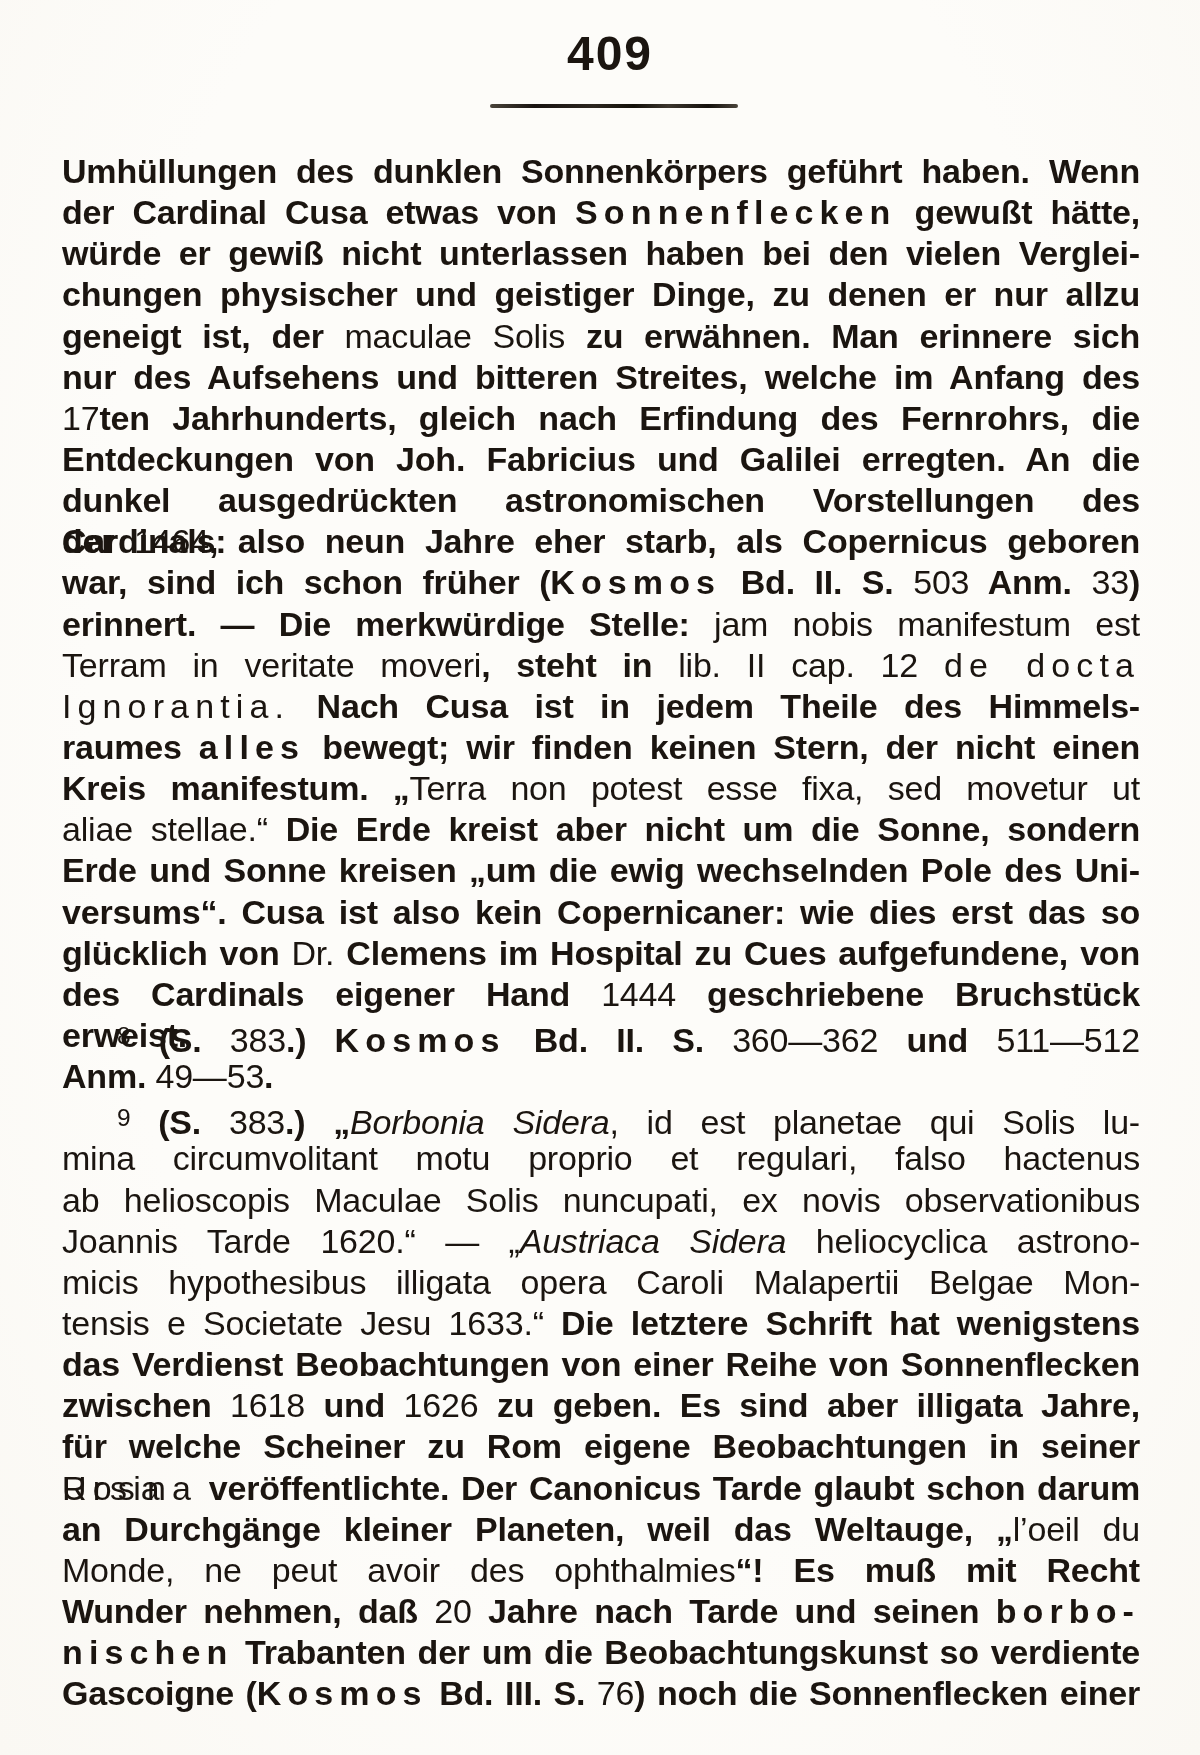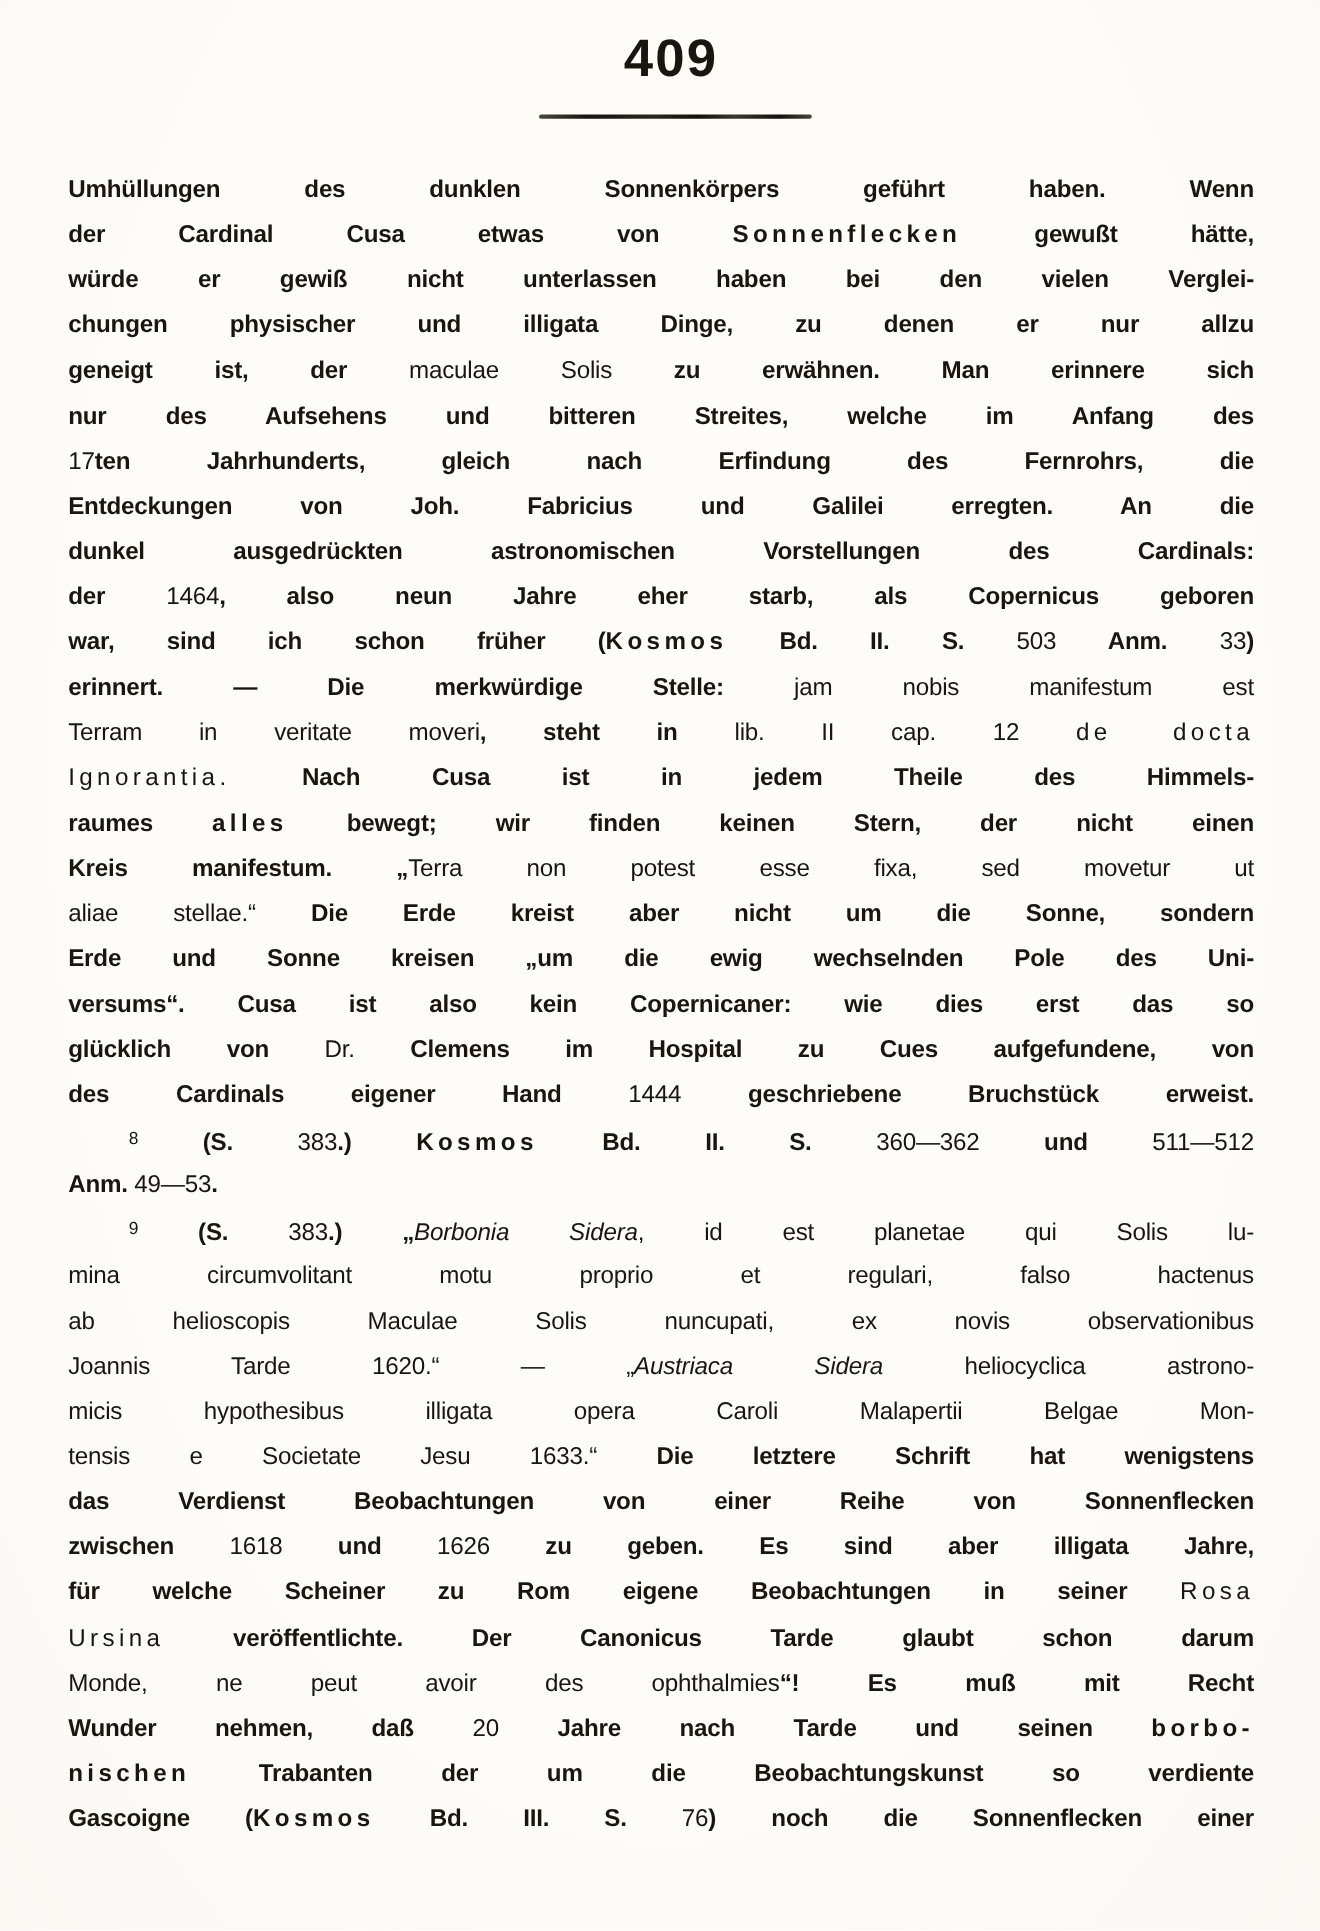--- a/index.html
+++ b/index.html
@@ -17,21 +17,21 @@
     font-size:48px; font-weight:700; letter-spacing:2px;
   }
   .rule {
     position:absolute; top:104px; left:490px; width:248px; height:4px;
     background:linear-gradient(90deg,#4a443b 0%,#181310 18%,#2c261f 42%,#121009 58%,#3c362e 72%,#14100c 88%,#4a443b 100%);
     border-radius:2px;
   }
   .text { position:absolute; left:62px; top:151px; width:1078px; }
   .line {
     height:41.15px; line-height:41.15px;
-    font-size:22px; letter-spacing:-0.2px;
+    font-size:34px; letter-spacing:-0.2px;
     text-align:justify; text-align-last:justify;
     overflow:visible; white-space:normal;
   }
   .line.indent { text-indent:55px; }
   .line.nojust { text-align:center; text-align-last:left; }
   .s-f  { font-weight:700; }
   .s-fs { font-weight:700; letter-spacing:0.18em; }
   .s-a  { font-weight:400; }
   .s-as { font-weight:400; letter-spacing:0.18em; }
   .s-ai { font-weight:400; font-style:italic; }
@@ -40,21 +40,21 @@
 </head>
 <body>
 
 <div class="page">
   <div class="pageno">409</div>
   <div class="rule"></div>
   <div class="text">
       <div class="line"><span class="s-f">Umhüllungen des dunklen Sonnenkörpers geführt haben. Wenn</span></div>
       <div class="line"><span class="s-f">der Cardinal Cusa etwas von </span><span class="s-fs">Sonnenflecken</span><span class="s-f"> gewußt hätte,</span></div>
       <div class="line"><span class="s-f">würde er gewiß nicht unterlassen haben bei den vielen Verglei-</span></div>
-      <div class="line"><span class="s-f">chungen physischer und illigata Dinge, zu denen er nur allzu</span></div>
+      <div class="line"><span class="s-f">chungen physischer und geistiger Dinge, zu denen er nur allzu</span></div>
       <div class="line"><span class="s-f">geneigt ist, der </span><span class="s-a">maculae Solis</span><span class="s-f"> zu erwähnen. Man erinnere sich</span></div>
       <div class="line"><span class="s-f">nur des Aufsehens und bitteren Streites, welche im Anfang des</span></div>
       <div class="line"><span class="s-a">17</span><span class="s-f">ten Jahrhunderts, gleich nach Erfindung des Fernrohrs, die</span></div>
       <div class="line"><span class="s-f">Entdeckungen von Joh. Fabricius und Galilei erregten. An die</span></div>
       <div class="line"><span class="s-f">dunkel ausgedrückten astronomischen Vorstellungen des Cardinals:</span></div>
       <div class="line"><span class="s-f">der </span><span class="s-a">1464</span><span class="s-f">, also neun Jahre eher starb, als Copernicus geboren</span></div>
       <div class="line"><span class="s-f">war, sind ich schon früher (</span><span class="s-fs">Kosmos</span><span class="s-f"> Bd. II. S. </span><span class="s-a">503</span><span class="s-f"> Anm. </span><span class="s-a">33</span><span class="s-f">)</span></div>
       <div class="line"><span class="s-f">erinnert. — Die merkwürdige Stelle: </span><span class="s-a">jam nobis manifestum est</span></div>
       <div class="line"><span class="s-a">Terram in veritate moveri</span><span class="s-f">, steht in </span><span class="s-a">lib. II cap. 12 </span><span class="s-as">de docta</span></div>
       <div class="line"><span class="s-as">Ignorantia.</span><span class="s-f"> Nach Cusa ist in jedem Theile des Himmels-</span></div>
@@ -70,18 +70,19 @@
       <div class="line indent"><span class="s-sup">9</span><span class="s-f"> (S. </span><span class="s-a">383</span><span class="s-f">.) „</span><span class="s-ai">Borbonia Sidera</span><span class="s-a">, id est planetae qui Solis lu-</span></div>
       <div class="line"><span class="s-a">mina circumvolitant motu proprio et regulari, falso hactenus</span></div>
       <div class="line"><span class="s-a">ab helioscopis Maculae Solis nuncupati, ex novis observationibus</span></div>
       <div class="line"><span class="s-a">Joannis Tarde 1620.“ — „</span><span class="s-ai">Austriaca Sidera</span><span class="s-a"> heliocyclica astrono-</span></div>
       <div class="line"><span class="s-a">micis hypothesibus illigata opera Caroli Malapertii Belgae Mon-</span></div>
       <div class="line"><span class="s-a">tensis e Societate Jesu 1633.“</span><span class="s-f"> Die letztere Schrift hat wenigstens</span></div>
       <div class="line"><span class="s-f">das Verdienst Beobachtungen von einer Reihe von Sonnenflecken</span></div>
       <div class="line"><span class="s-f">zwischen </span><span class="s-a">1618</span><span class="s-f"> und </span><span class="s-a">1626</span><span class="s-f"> zu geben. Es sind aber illigata Jahre,</span></div>
       <div class="line"><span class="s-f">für welche Scheiner zu Rom eigene Beobachtungen in seiner </span><span class="s-as">Rosa</span></div>
       <div class="line"><span class="s-as">Ursina</span><span class="s-f"> veröffentlichte. Der Canonicus Tarde glaubt schon darum</span></div>
+      <div class="line"><span class="s-f">an Durchgänge kleiner Planeten, weil das Weltauge, „</span><span class="s-a">l’oeil du</span></div>
       <div class="line"><span class="s-a">Monde, ne peut avoir des ophthalmies</span><span class="s-f">“! Es muß mit Recht</span></div>
       <div class="line"><span class="s-f">Wunder nehmen, daß </span><span class="s-a">20</span><span class="s-f"> Jahre nach Tarde und seinen </span><span class="s-fs">borbo-</span></div>
       <div class="line"><span class="s-fs">nischen</span><span class="s-f"> Trabanten der um die Beobachtungskunst so verdiente</span></div>
       <div class="line"><span class="s-f">Gascoigne (</span><span class="s-fs">Kosmos</span><span class="s-f"> Bd. III. S. </span><span class="s-a">76</span><span class="s-f">) noch die Sonnenflecken einer</span></div>
     </div>
 </div>
 
 </body></html>

